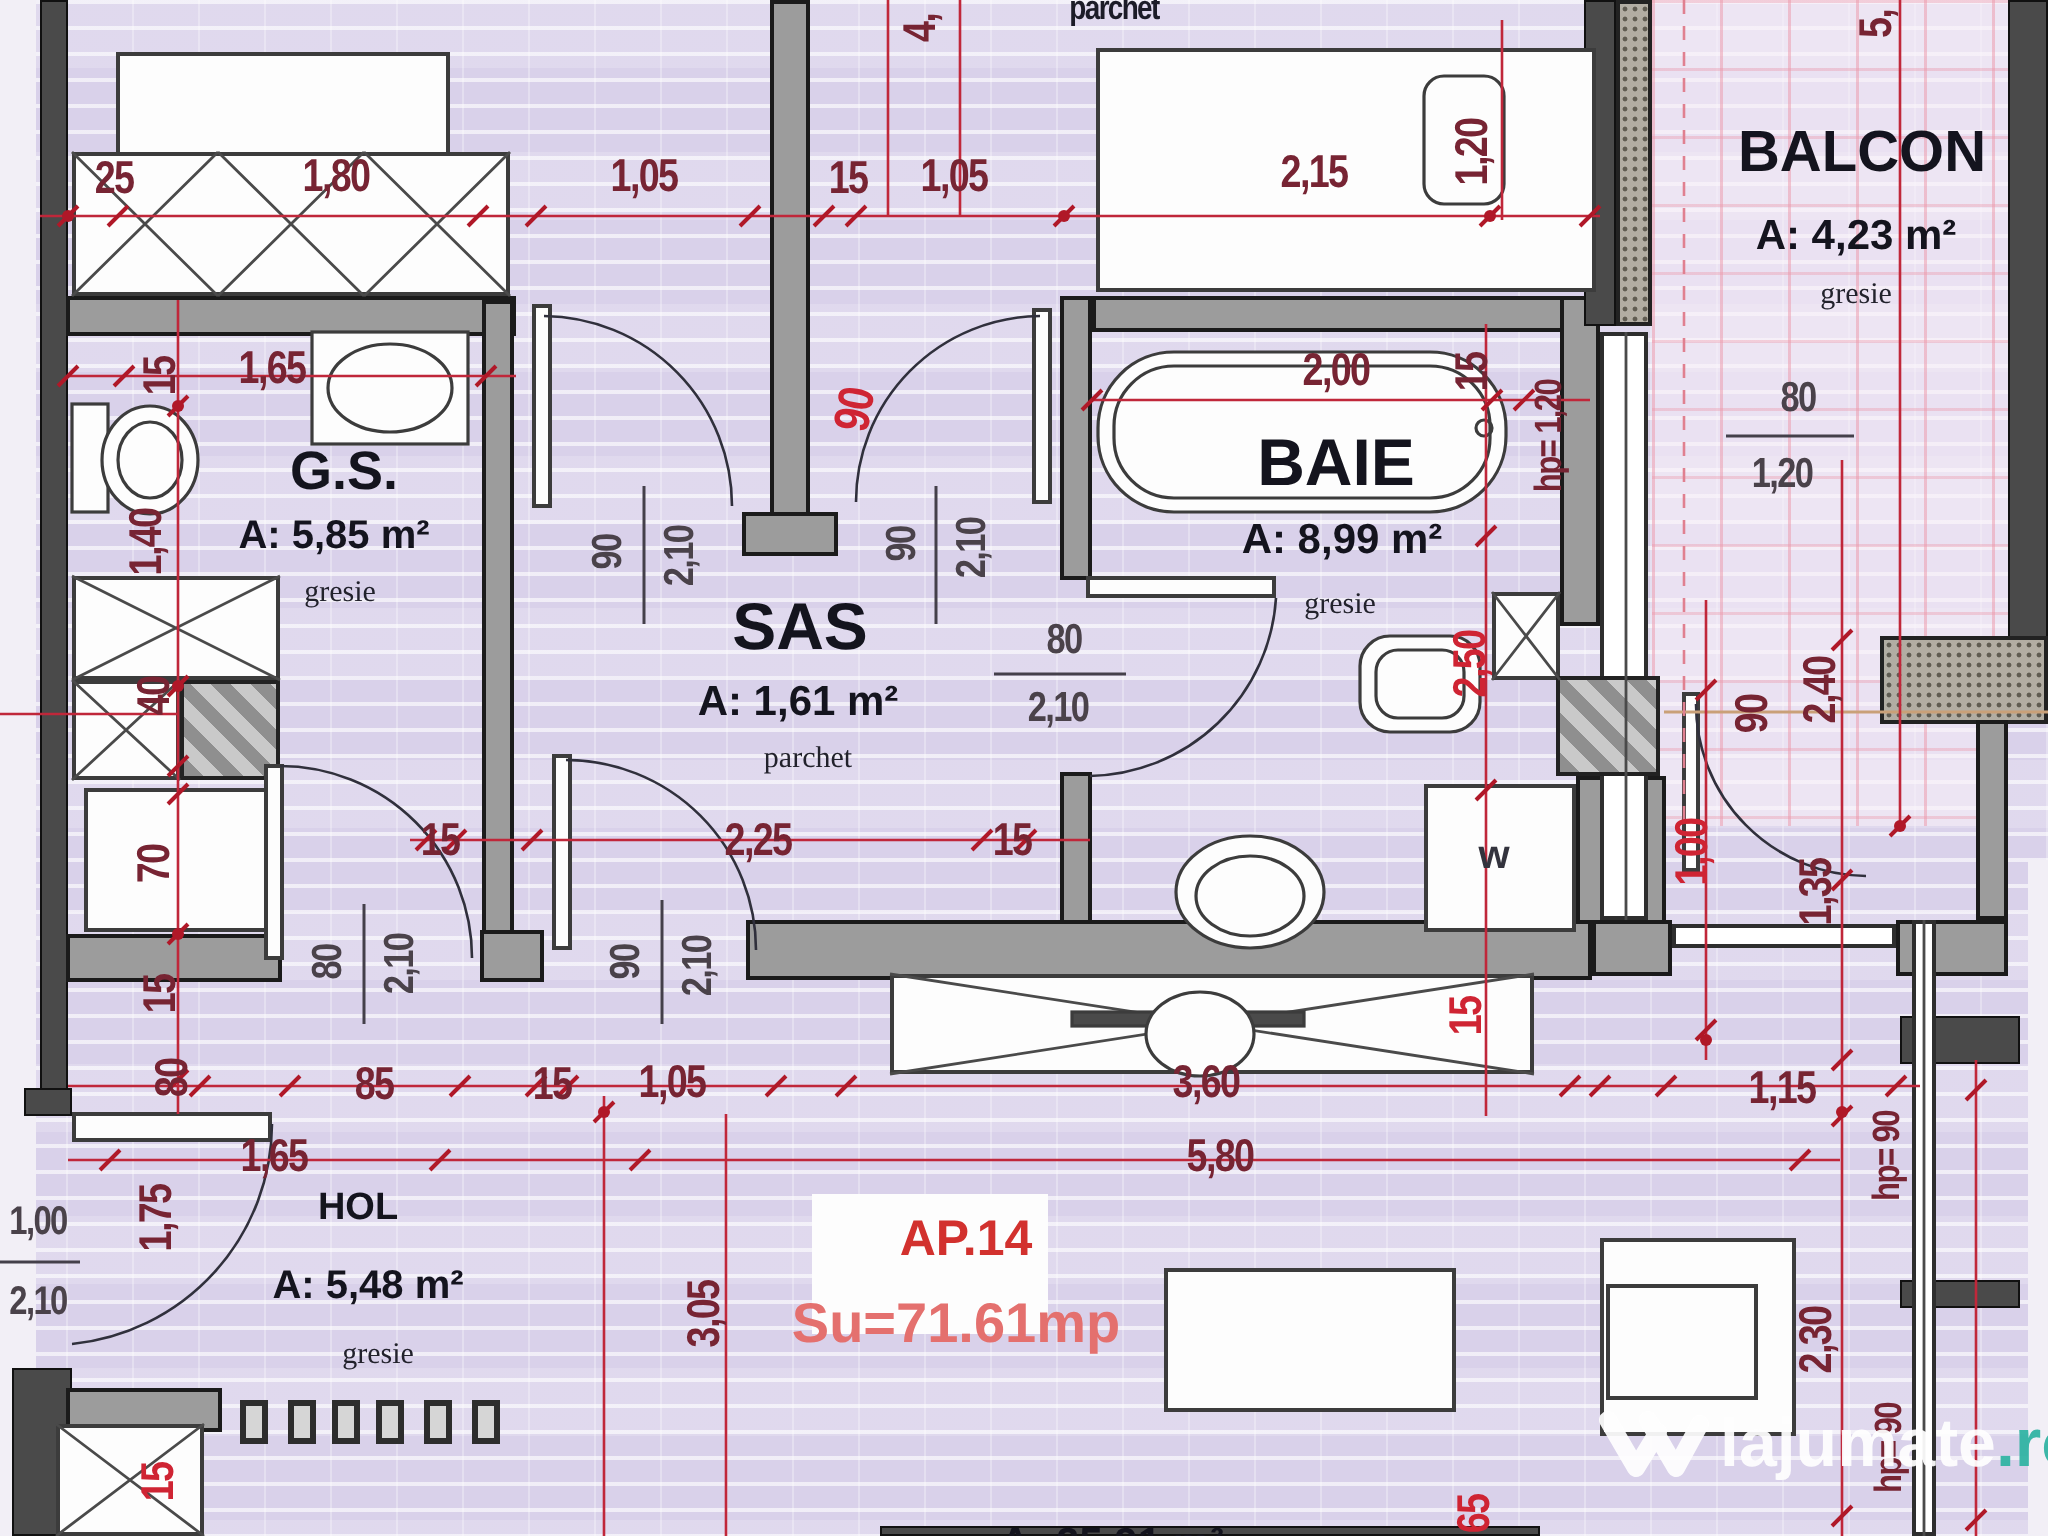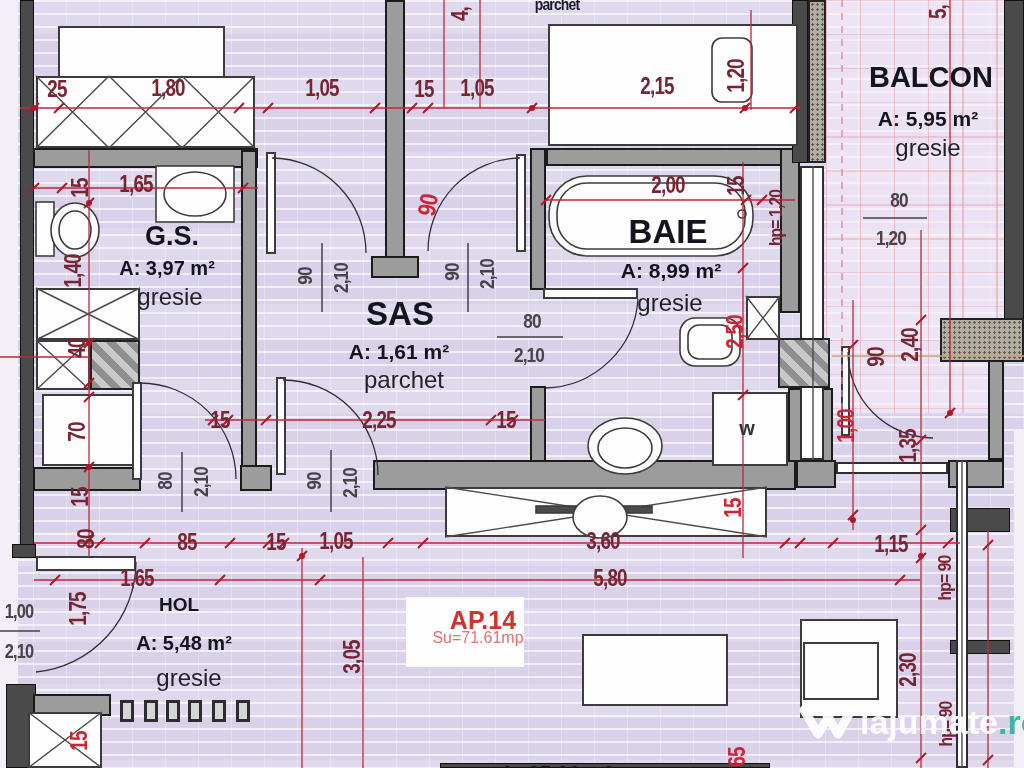--- a/index.html
+++ b/index.html
@@ -23,21 +23,21 @@
   .balc{position:absolute;background:rgba(248,239,247,.55);
     background-image:
       repeating-linear-gradient(90deg, rgba(236,150,168,.5) 0 1.5px, transparent 1.5px 34px),
       repeating-linear-gradient(180deg, rgba(236,150,168,.38) 0 1.5px, transparent 1.5px 34px);}
   .dim{position:absolute;font-weight:700;font-size:23px;color:#772433;white-space:nowrap;
     letter-spacing:-1px;line-height:1;z-index:40;}
   .c-r{color:#cf2433;} .c-d{color:#4a424a;} .c-k{color:#1c1c28;}
   .lbl{position:absolute;transform:translate(-50%,-50%);white-space:nowrap;color:#14141e;z-index:35;line-height:1;}
   .rname{font-weight:700;}
   .rarea{font-weight:700;font-size:21px;}
-  .rfloor{font-weight:400;font-size:24px;color:#22222c;}
+  .rfloor{font-weight:400;font-size:15px;color:#22222c;font-family:Liberation Serif, serif;}
   .radsq{position:absolute;width:14px;height:22px;background:#d6d6d6;border:3px solid #2d2d2d;box-sizing:border-box;}
   #wm{position:absolute;left:798px;top:700px;z-index:60;display:flex;align-items:center;opacity:.93;}
   #wm .wtxt{font-size:34px;font-weight:700;color:#fff;letter-spacing:0;}
   #wm .wtld{font-size:34px;font-weight:700;color:#2fb3a3;}
   svg.ovl{position:absolute;left:0;top:0;z-index:30;}
 </style>
 </head>
 <body>
 
 <div id="plan">
@@ -167,43 +167,43 @@
         <circle cx="921" cy="556" r="3"></circle>
         <circle cx="950" cy="413" r="3"></circle>
       <circle cx="302" cy="556" r="3"></circle>
     </g>
     <g stroke="#44404a" stroke-width="1.5">
       <path d="M182,452V512M331,450V512M322,243V312M468,243V312M497,337H563M863,218H927M0,631H40"></path>
     </g>
   </svg>
 
   <span class="lbl rname" style="left:172px;top:236px;font-size:27px;">G.S.</span>
-  <span class="lbl rarea" style="left:167px;top:268px;font-size:20px;">A: 3,97 m²</span>
+  <span class="lbl rarea" style="left:167px;top:268px;font-size:20px;">A: 5,85 m²</span>
   <span class="lbl rfloor" style="left:170px;top:297px;">gresie</span>
 
   <span class="lbl rname" style="left:400px;top:313px;font-size:33px;">SAS</span>
   <span class="lbl rarea" style="left:399px;top:351px;">A: 1,61 m²</span>
   <span class="lbl rfloor" style="left:404px;top:380px;">parchet</span>
 
   <span class="lbl rname" style="left:668px;top:231px;font-size:33px;">BAIE</span>
   <span class="lbl rarea" style="left:671px;top:270px;">A: 8,99 m²</span>
   <span class="lbl rfloor" style="left:670px;top:303px;">gresie</span>
 
   <span class="lbl rname" style="left:931px;top:77px;font-size:29px;">BALCON</span>
-  <span class="lbl rarea" style="left:928px;top:118px;">A: 5,95 m²</span>
+  <span class="lbl rarea" style="left:928px;top:118px;">A: 4,23 m²</span>
   <span class="lbl rfloor" style="left:928px;top:148px;">gresie</span>
 
   <span class="lbl rname" style="left:179px;top:604px;font-size:19px;">HOL</span>
   <span class="lbl rarea" style="left:184px;top:643px;font-size:20px;">A: 5,48 m²</span>
   <span class="lbl rfloor" style="left:189px;top:678px;">gresie</span>
 
   <span class="lbl rarea" style="left:556px;top:772px;">A: 25,91 m²</span>
 
   <span class="lbl" style="left:483px;top:620px;font-size:25px;font-weight:700;color:#d2312e;">AP.14</span>
-  <span class="lbl" style="left:478px;top:638px;font-size:16px;color:#e4706e;">Su=71.61mp</span>
+  <span class="lbl" style="left:478px;top:662px;font-size:28px;color:#e4706e;font-weight:bold;">Su=71.61mp</span>
 
   <span class="lbl" style="left:747px;top:428px;font-size:20px;font-weight:700;color:#33333d;">w</span>
 
   <div class="abs" style="left:0;top:0;width:1024px;height:768px;pointer-events:none;">
       <span class="dim" style="left: 57px; top: 89px; transform: translate(-50%, -50%) rotate(0deg) scaleX(0.82);">25</span>
       <span class="dim" style="left: 168px; top: 88px; transform: translate(-50%, -50%) rotate(0deg) scaleX(0.82);">1,80</span>
       <span class="dim" style="left: 322px; top: 88px; transform: translate(-50%, -50%) rotate(0deg) scaleX(0.82);">1,05</span>
       <span class="dim" style="left: 424px; top: 89px; transform: translate(-50%, -50%) rotate(0deg) scaleX(0.82);">15</span>
       <span class="dim" style="left: 477px; top: 88px; transform: translate(-50%, -50%) rotate(0deg) scaleX(0.82);">1,05</span>
       <span class="dim" style="left: 657px; top: 86px; transform: translate(-50%, -50%) rotate(0deg) scaleX(0.82);">2,15</span>

